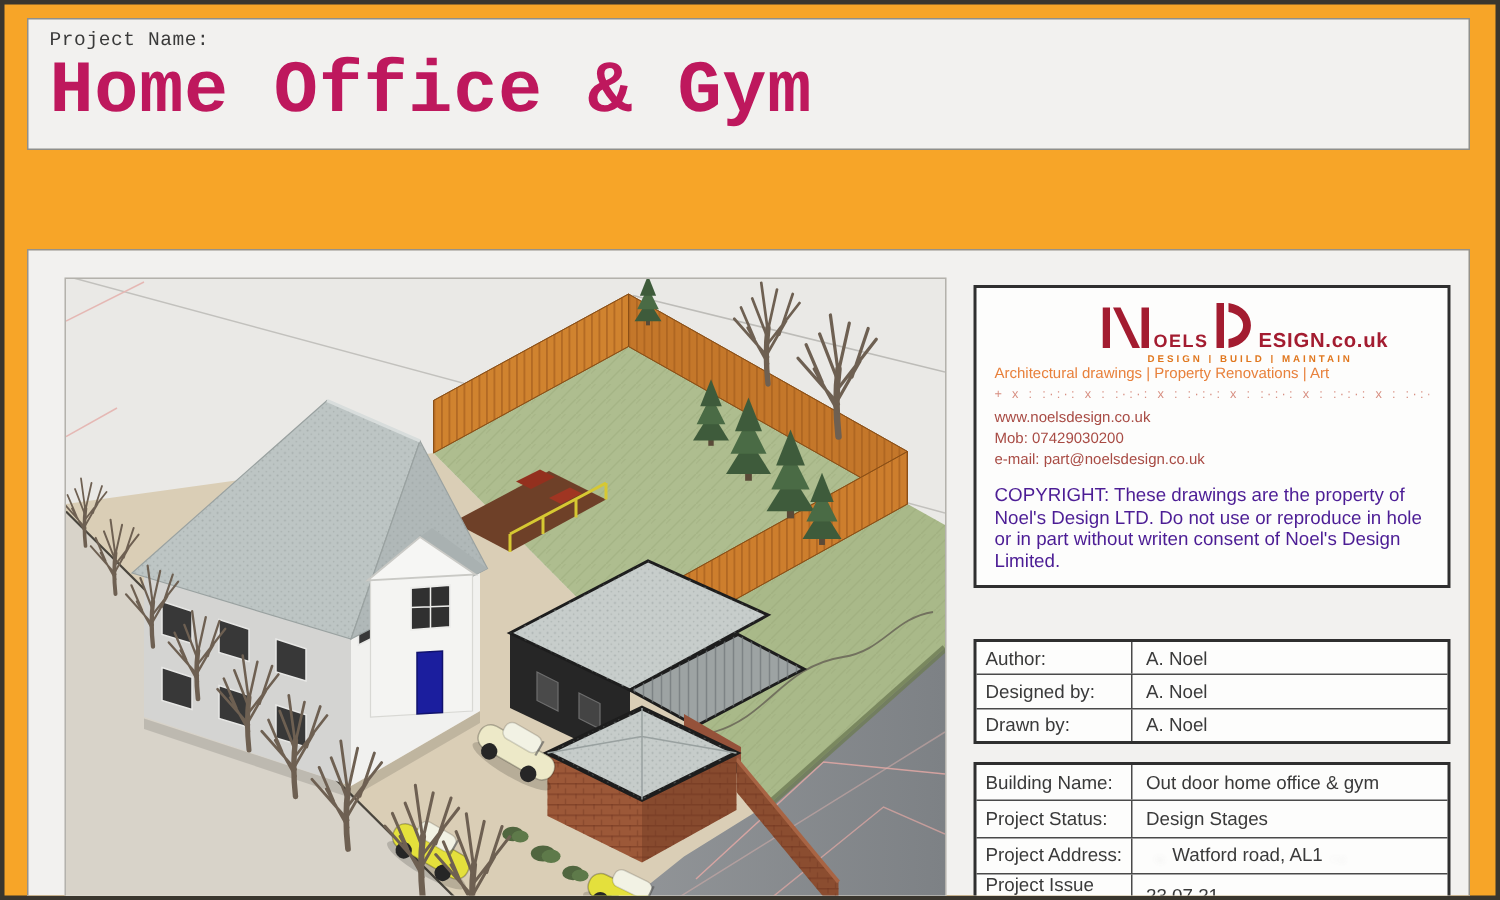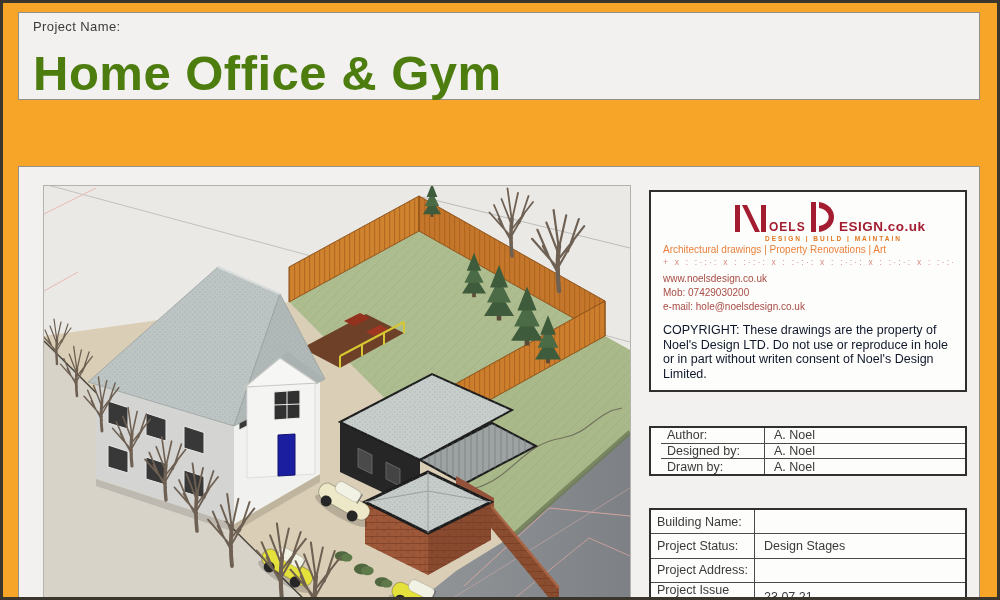--- a/index.html
+++ b/index.html
@@ -7,23 +7,24 @@
     width:1000px;height:600px;position:relative;overflow:hidden;
     background:#F7A528;
     box-sizing:border-box;border:3px solid #3A362E;
     font-family:"Liberation Sans", sans-serif;
   }
   
   .header-box{
     position:absolute;left:15px;top:9px;width:962px;height:88px;
     background:#F2F1EF;border:1px solid #8F8F8B;box-sizing:border-box;
     padding:6px 0 0 14px;
+    font-family:Liberation Mono, monospace;
   }
   .project-label{font-size:13px;color:#3A3A3A;letter-spacing:.4px;}
-  .project-title{font-size:49px;font-weight:800;color:#4d7c0f;letter-spacing:.5px;line-height:52px;margin-top:13px;}
+  .project-title{font-size:49px;font-weight:800;color:#be185d;letter-spacing:.5px;line-height:52px;margin-top:1px;}
   
   .main-panel{
     position:absolute;left:15px;top:116px;width:962px;height:458px;
     background:#F2F1EF;border:1px solid #96928A;box-sizing:border-box;margin-top:47px;
   }
   .render-frame{
     position:absolute;left:24px;top:18px;width:588px;height:435px;
     border:1px solid #B4B2AC;background:#EAE9E6;box-sizing:border-box;
   }
   .render-frame svg{display:block;width:100%;height:100%;}
@@ -31,27 +32,27 @@
   
   .brand-box{
     position:absolute;top:0;left:0;width:318px;height:202px;
     background:#FDFDFC;border:2px solid #2F2F2F;box-sizing:border-box;
     padding:8px 12px 6px 12px;overflow:hidden;
   }
   .logo-wrap{text-align:right;height:42px;}
   .brand-tagline{color:#E8813C;font-size:10px;white-space:nowrap;margin-top:2px;}
   .brand-glyphs{color:#D78E80;font-size:8.5px;letter-spacing:2.2px;white-space:nowrap;overflow:hidden;margin-top:2px;}
   .brand-contact{color:#A84B44;font-size:10px;line-height:14px;margin-top:5px;}
-  .brand-copyright{color:#0f172a;font-size:12.5px;line-height:14.5px;margin-top:9px;}
+  .brand-copyright{color:#4c1d95;font-size:12.5px;line-height:14.5px;margin-top:9px;}
   
   .sheet-table{
     position:absolute;left:0;width:318px;background:#FDFDFC;
     border:2px solid #2F2F2F;box-sizing:border-box;display:flex;flex-direction:column;
   }
-  .credits-table{top:236px;height:50px;padding-left:10px;}
+  .credits-table{top:236px;height:70px;}
   .project-table{top:318px;height:105px;}
   .t-row{flex:1;display:flex;border-bottom:1px solid #4A4A4A;align-items:center;}
   .t-row:last-child{border-bottom:none;}
   .t-label{flex:0 0 104px;border-right:1px solid #4A4A4A;align-self:stretch;display:flex;align-items:center;
     padding-left:6px;font-size:12.5px;color:#3A3A3A;box-sizing:border-box;}
   .t-value{flex:1;padding-left:9px;font-size:12.5px;color:#3A3A3A;display:flex;align-items:center;}
   .smudge{filter:blur(2px);opacity:.45;color:#6a6a6a;font-size:11px;letter-spacing:8px;}
   .addr-smudge{filter:blur(2px);opacity:.4;color:#6a6a6a;font-size:10px;margin:0 6px;}
 </style>
 </head>
@@ -274,21 +275,21 @@
             <text x="104" y="31" font-family="Liberation Sans, sans-serif" font-size="13.5" font-weight="bold" letter-spacing="0.5">ESIGN.co.uk</text>
           </g>
           <text x="30" y="41" font-family="Liberation Sans, sans-serif" font-size="6.5" font-weight="bold" letter-spacing="2" fill="#E0771E">DESIGN | BUILD | MAINTAIN</text>
         </svg>
       </div>
       <div class="brand-tagline">Architectural drawings | Property Renovations | Art</div>
       <div class="brand-glyphs">+ x : :·:·: x : :·:·: x : :·:·: x : :·:·: x : :·:·: x : :·:·: x : :·:·: x</div>
       <div class="brand-contact">
         <div>www.noelsdesign.co.uk</div>
         <div>Mob:  07429030200</div>
-        <div>e-mail: hole@noelsdesign.co.uk</div>
+        <div>e-mail: part@noelsdesign.co.uk</div>
       </div>
       <div class="brand-copyright">COPYRIGHT: These drawings are the property of Noel's Design LTD.  Do not use or reproduce in hole or in part without writen consent of Noel's Design Limited.</div>
     </div>
 
     <div class="sheet-table credits-table">
       <div class="t-row">
         <div class="t-label">Author:</div>
         <div class="t-value">A. Noel</div>
       </div>
       <div class="t-row">
@@ -297,27 +298,33 @@
       </div>
       <div class="t-row">
         <div class="t-label">Drawn by:</div>
         <div class="t-value">A. Noel</div>
       </div>
     </div>
 
     <div class="sheet-table project-table">
       <div class="t-row">
         <div class="t-label">Building Name:</div>
+        <div class="t-value">Out door home office &amp; gym</div>
       </div>
       <div class="t-row">
         <div class="t-label">Project Status:</div>
         <div class="t-value">Design Stages</div>
       </div>
       <div class="t-row">
         <div class="t-label">Project Address:</div>
+        <div class="t-value">
+            <span class="addr-smudge">.,</span>
+            <span>Watford road, AL1</span>
+            <span class="addr-smudge">. ,</span>
+          </div>
       </div>
       <div class="t-row">
         <div class="t-label">Project Issue Date:</div>
         <div class="t-value">23.07.21</div>
       </div>
     </div>
 
   </div>
 </div>
 

